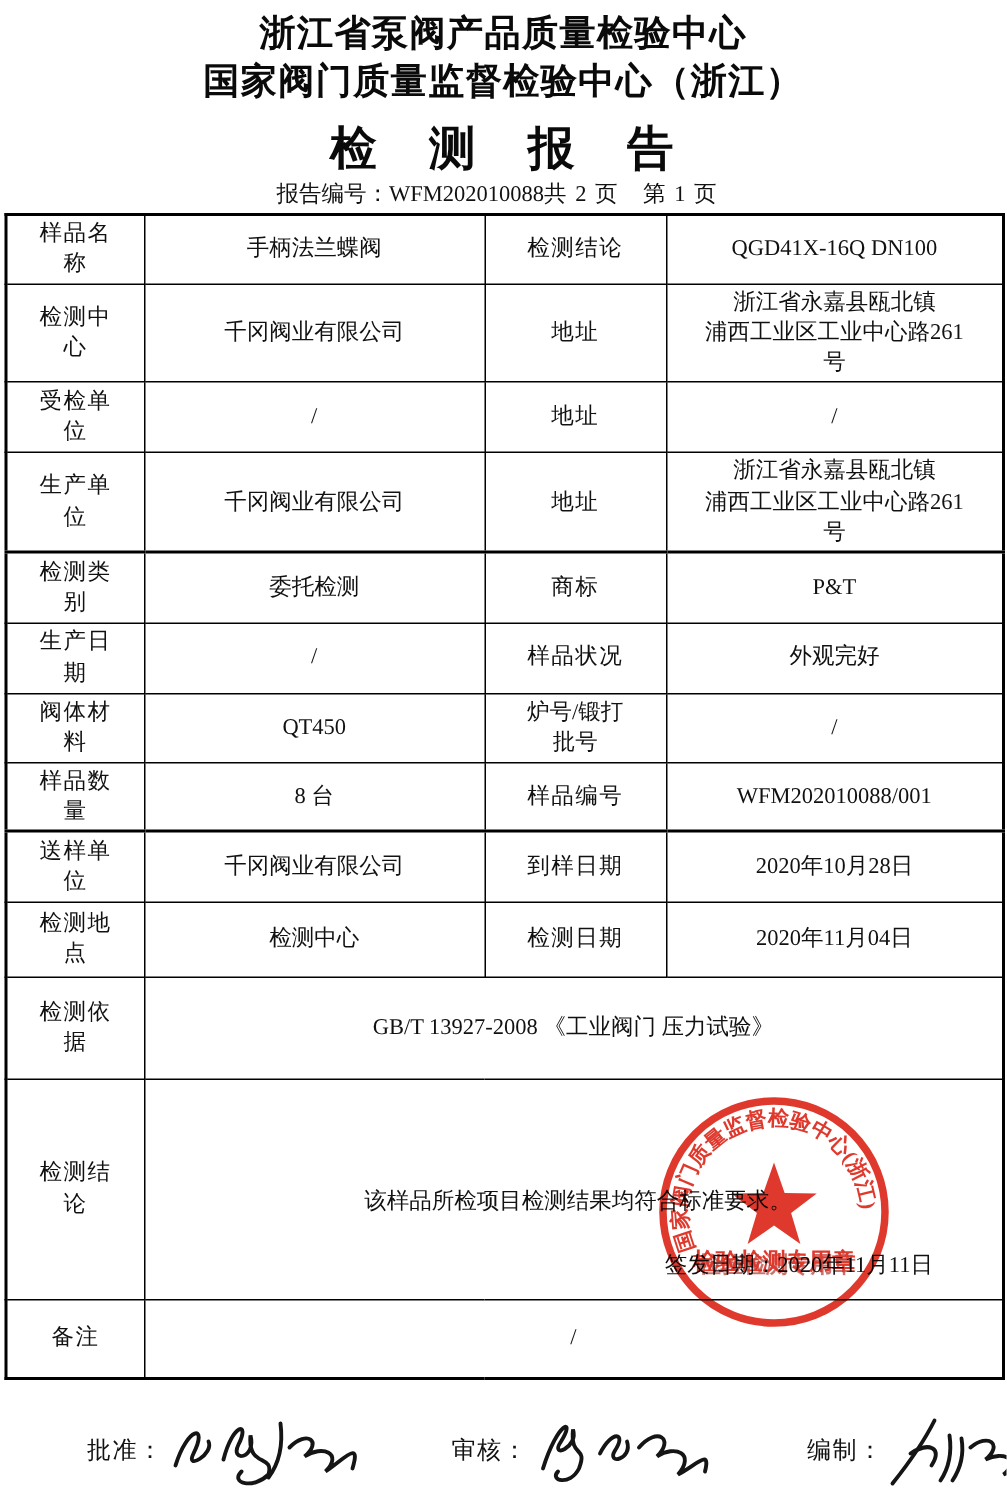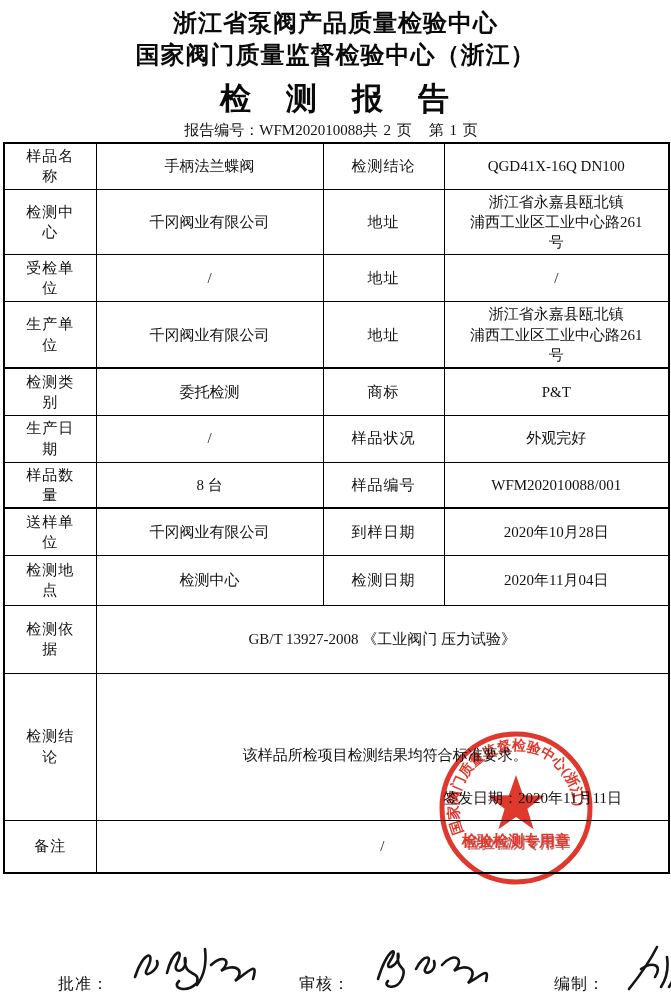--- a/index.html
+++ b/index.html
@@ -41,24 +41,24 @@
   .stamp {
     position:absolute; left:430px; top:724px; width:172px; height:172px;
     mix-blend-mode:multiply; opacity:.93; pointer-events:none; z-index:6;
   }
 
   
   .footer {
     position:absolute; left:0; bottom:4px; width:671px; height:58px;
     display:flex; align-items:center;
   }
-  .sig-group { display:flex; align-items:flex-end;gap:18px; }
+  .sig-group { display:flex; align-items:center; }
   .sig-label { font-size:16px; letter-spacing:1px; white-space:nowrap; }
   .sig-svg { display:block; }
-  .g1 { margin-left:58px; } .g2 { margin-left:32px; } .g3 { margin-left:56px; }
+  .g1 { margin-left:58px; } .g2 { margin-left:52px; } .g3 { margin-left:56px; }
 </style>
 </head>
 <body>
 
 <div class="page">
 
   <div class="hdr">
     <div class="hdr-line">浙江省泵阀产品质量检验中心</div>
     <div class="hdr-line">国家阀门质量监督检验中心（浙江）</div>
     <div class="hdr-big">检　测　报　告</div>
@@ -119,20 +119,26 @@
       <td>P&amp;T</td>
     </tr>
 
     <tr style="height:47px">
       <td class="lab">生产日期</td>
       <td>/</td>
       <td class="lab">样品状况</td>
       <td>外观完好</td>
     </tr>
 
+    <tr style="height:46px">
+      <td class="lab">阀体材料</td>
+      <td>QT450</td>
+      <td class="lab" style="letter-spacing:0">炉号/锻打批号</td>
+      <td>/</td>
+    </tr>
 
     <tr style="height:36px" class="sep">
       <td class="lab">样品数量</td>
       <td>8 台</td>
       <td class="lab">样品编号</td>
       <td>WFM202010088/001</td>
     </tr>
 
     <tr style="height:47px">
       <td class="lab">送样单位</td>

